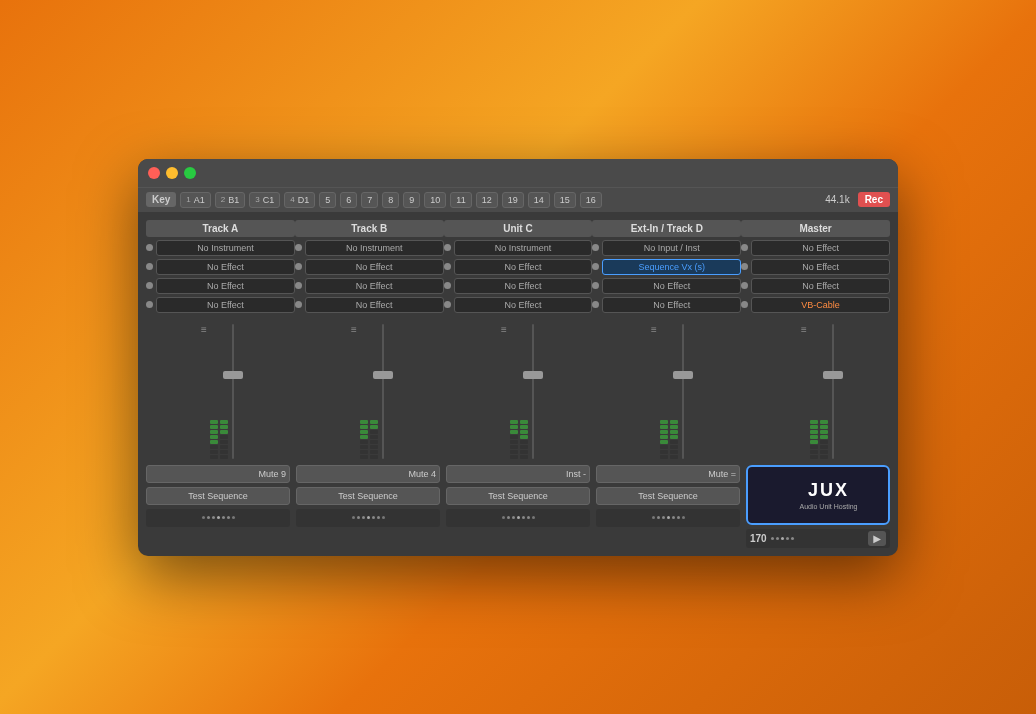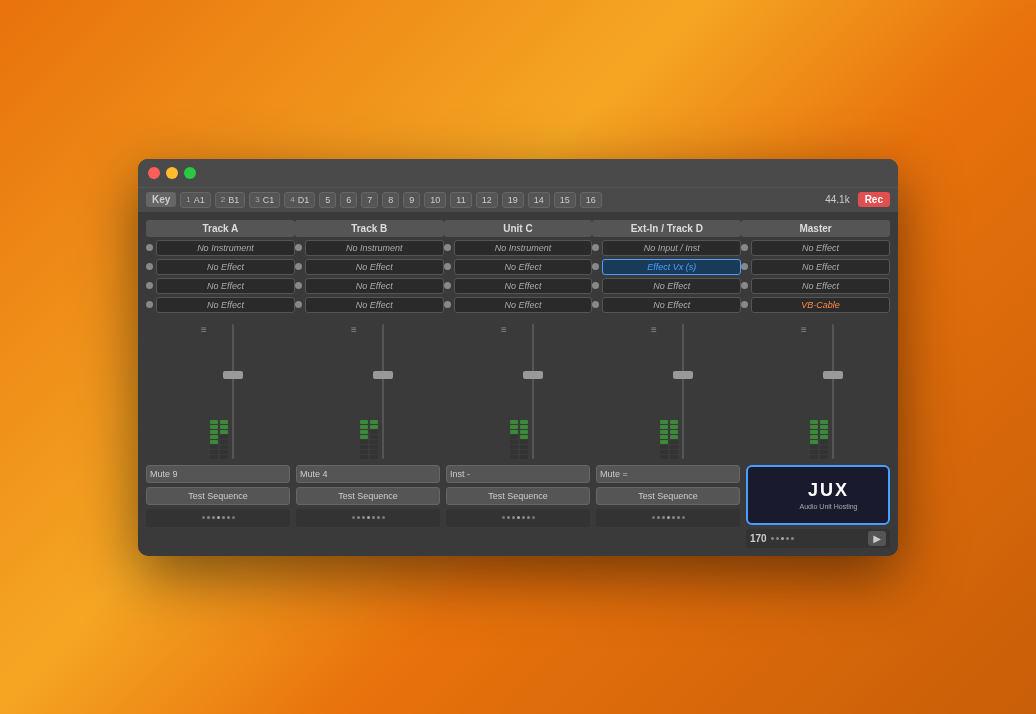--- a/index.html
+++ b/index.html
@@ -120,21 +120,20 @@
       font-weight: bold;
       text-align: center;
       padding: 3px 6px;
       border-radius: 3px;
     }
 
     .effect-row {
       display: flex;
       align-items: center;
       gap: 3px;
-      font-style: italic;
     }
 
     .effect-dot {
       width: 7px; height: 7px;
       background: #888;
       border-radius: 50%;
       flex-shrink: 0;
     }
 
     .effect-btn {
@@ -187,21 +186,21 @@
       flex-direction: column;
       gap: 4px;
     }
 
     .mute-btn {
       background: #555;
       border: 1px solid #666;
       border-radius: 3px;
       color: #ccc;
       font-size: 9px;
-      text-align: left;
+      text-align: right;
       padding: 3px;
       cursor: pointer;
     }
 
     .seq-btn {
       background: #555;
       border: 1px solid #666;
       border-radius: 3px;
       color: #ccc;
       font-size: 9px;
@@ -387,21 +386,21 @@
       </div>
 
       <div class="track-column">
         <div class="track-header">Ext-In / Track D</div>
         <div class="effect-row">
           <div class="effect-dot"></div>
           <div class="effect-btn">No Input / Inst</div>
         </div>
         <div class="effect-row">
           <div class="effect-dot"></div>
-          <div class="effect-btn highlight">Effect Vx (s)</div>
+          <div class="effect-btn highlight">Sequence Vx (s)</div>
         </div>
         <div class="effect-row">
           <div class="effect-dot"></div>
           <div class="effect-btn">No Effect</div>
         </div>
         <div class="effect-row">
           <div class="effect-dot"></div>
           <div class="effect-btn">No Effect</div>
         </div>
       </div>

